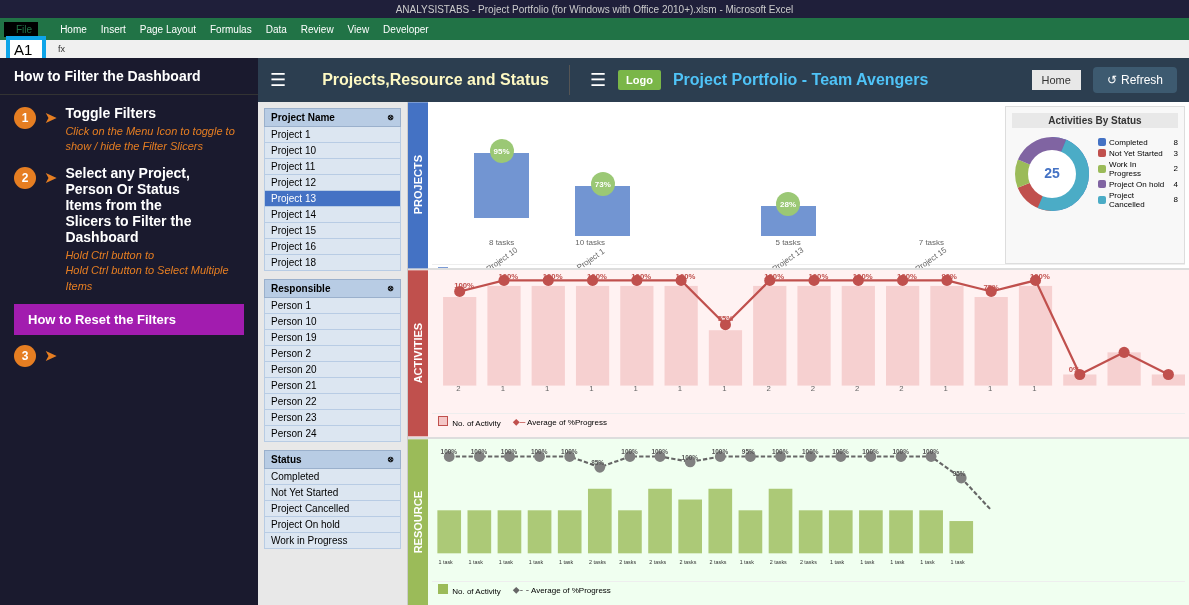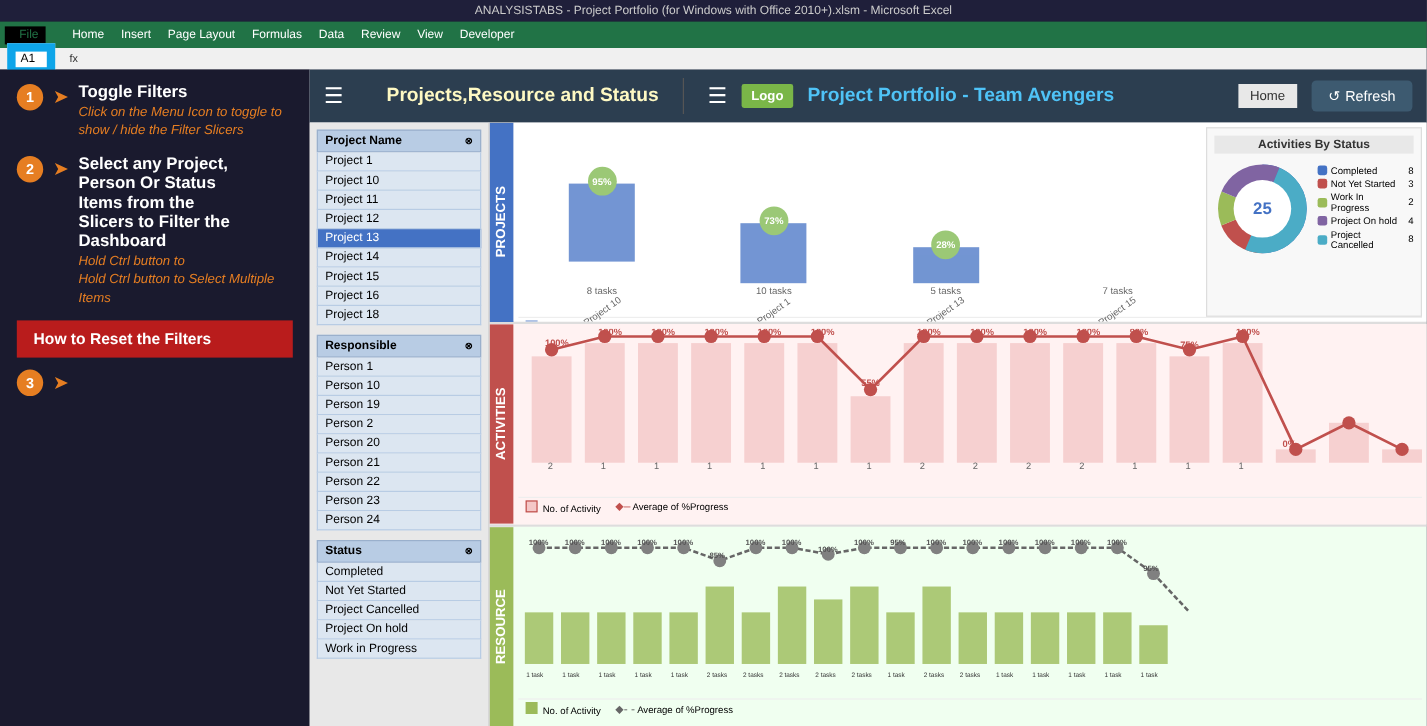--- a/index.html
+++ b/index.html
@@ -42,23 +42,23 @@
       background: #f0f0f0;
       display: flex;
       align-items: center;
       padding: 0 6px;
       gap: 12px;
       font-size: 9px;
       color: #333;
     }
     .name-box {
       background: #fff;
-      border: 7px solid #0ea5e9;
+      border: 4px solid #0ea5e9;
       padding: 1px 4px;
-      font-size: 10px;
+      font-size: 15px;
       width: 40px;
     }
 
     
     .main-container {
       display: flex;
       height: calc(605px - 58px);
     }
 
     
@@ -118,21 +118,21 @@
       line-height: 1.4;
     }
 
     .arrow-icon {
       color: #e67e22;
       font-size: 16px;
       margin-top: 3px;
     }
 
     .section-divider {
-      background: #b91c1c;
+      background: #a21caf;
       color: #fff;
       font-size: 13px;
       font-weight: bold;
       padding: 8px 14px;
       margin: 8px 0;
     }
 
     
     .right-content {
       flex: 1;
@@ -375,20 +375,23 @@
   </div>
 </div>
 <div class="ribbon-tab-bar">
   <input class="name-box" value="A1" style="">
   <span>fx</span>
 </div>
 
 <div class="main-container">
 
   <div class="left-panel">
+    <div class="left-header">
+      <span>How to Filter the Dashboard</span>
+    </div>
     <div class="left-content">
 
       <div class="step-item">
         <div class="step-number">1</div>
         <span class="arrow-icon">➤</span>
         <div>
           <div class="step-title">Toggle Filters</div>
           <div class="step-desc">Click on the Menu Icon to toggle to show / hide the Filter Slicers</div>
         </div>
       </div>
@@ -487,21 +490,21 @@
           <div class="chart-content">
             <div style="display:flex;height:100%;gap:4px;">
 
               <div style="flex:1;position:relative;display:flex;flex-direction:column;justify-content:flex-end;align-items:center;">
                 <div style="background:#4472c4;width:55px;height:65px;position:relative;opacity:0.75;">
                   <div style="position:absolute;top:-14px;left:50%;transform:translateX(-50%);background:#7ab648;color:#fff;border-radius:50%;width:24px;height:24px;font-size:8px;font-weight:bold;display:flex;align-items:center;justify-content:center;">95%</div>
                 </div>
                 <div style="font-size:8px;color:#666;text-align:center;margin-top:20px;">8 tasks</div>
                 <div style="font-size:8px;color:#666;transform:rotate(-35deg);margin-top:8px;white-space:nowrap;">Project 10</div>
               </div>
-              <div style="flex:1;position:relative;display:flex;flex-direction:column;justify-content:flex-end;align-items:center;">
+              <div style="flex:1;position:relative;display:flex;flex-direction:column;justify-content:flex-end;align-items:flex-start;">
                 <div style="background:#4472c4;width:55px;height:50px;position:relative;opacity:0.75;">
                   <div style="position:absolute;top:-14px;left:50%;transform:translateX(-50%);background:#7ab648;color:#fff;border-radius:50%;width:24px;height:24px;font-size:8px;font-weight:bold;display:flex;align-items:center;justify-content:center;">73%</div>
                 </div>
                 <div style="font-size:8px;color:#666;text-align:center;margin-top:2px;">10 tasks</div>
                 <div style="font-size:8px;color:#666;transform:rotate(-35deg);margin-top:8px;white-space:nowrap;">Project 1</div>
               </div>
               <div style="flex:1;position:relative;display:flex;flex-direction:column;justify-content:flex-end;align-items:center;">
                 <div style="background:#4472c4;width:55px;height:30px;position:relative;opacity:0.75;padding-left:34px;">
                   <div style="position:absolute;top:-14px;left:50%;transform:translateX(-50%);background:#7ab648;color:#fff;border-radius:50%;width:24px;height:24px;font-size:8px;font-weight:bold;display:flex;align-items:center;justify-content:center;">28%</div>
                 </div>

